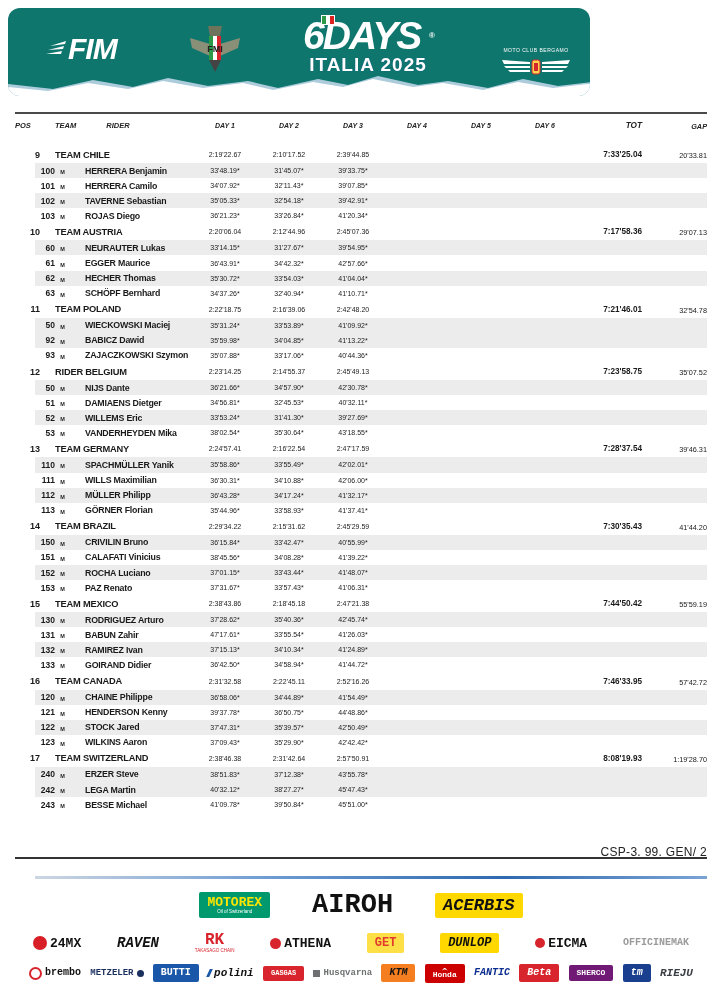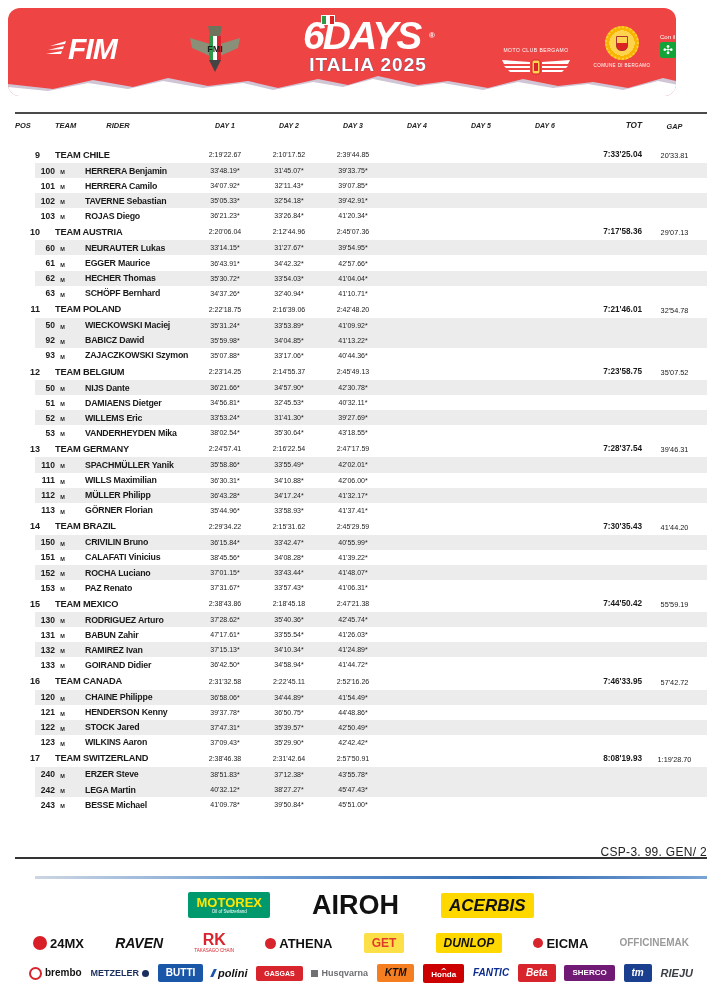--- a/index.html
+++ b/index.html
@@ -1,19 +1,19 @@
 <!DOCTYPE html>
 <html><head>
 <meta charset="utf-8">
 <style>
   html,body{margin:0;padding:0;background:#fff;}
   .page{position:relative;width:722px;height:1000px;background:#fff;overflow:hidden;
         font-family:"Liberation Sans",sans-serif;color:#1a1a1a;}
   
-  .banner{position:absolute;left:8px;top:8px;width:668px;height:88px;background:#ef4444;
+  .banner{position:absolute;left:8px;top:8px;width:582px;height:88px;background:#0f766e;
           border-radius:12px;overflow:hidden;display:flex;align-items:center;}
   .fim{position:absolute;left:38px;top:24px;color:#fff;font-style:italic;font-weight:900;
        font-size:30px;letter-spacing:-1px;display:flex;align-items:center;}
   .fim svg{margin-right:2px;}
   .fmi{position:absolute;left:178px;top:14px;}
   .sixdays{position:absolute;left:255px;top:8px;width:210px;text-align:center;color:#fff;}
   .sd-main{font-size:39px;font-weight:900;font-style:italic;letter-spacing:-2px;line-height:40px;position:relative;}
   .sd-main .flag{position:absolute;left:58px;top:-1px;width:12px;height:8px;display:inline-block;
      background:linear-gradient(90deg,#2c9a47 33%,#fff 33%,#fff 66%,#d22 66%);border:1px solid #fff;}
   .sd-main .reg{font-size:8px;font-style:normal;vertical-align:top;}
@@ -46,38 +46,38 @@
   .team-row{height:17px;}
   .rider-row{height:15.1px;}
   .rider-row.alt{background:linear-gradient(90deg,transparent 20px,#ececec 20px);}
   .c-num{text-align:right;font-weight:700;font-size:8.5px;}
   .team-pos{padding-right:15px;font-size:9px;}
   .c-gen{text-align:center;font-size:5.5px;font-weight:700;padding-top:3px;color:#222;}
   .c-name{font-weight:700;font-size:8.8px;letter-spacing:-.2px;white-space:nowrap;overflow:hidden;}
   .team-name{font-size:9.3px;}
   .c-day{text-align:center;font-size:7px;color:#222;white-space:nowrap;}
   .c-tot{text-align:right;font-weight:700;font-size:8.2px;white-space:nowrap;}
-  .c-gap{text-align:center;font-size:7.3px;padding-top:2px;white-space:nowrap;}
+  .c-gap{text-align:right;font-size:7.3px;padding-top:2px;white-space:nowrap;}
   .rider-row .c-name{padding-left:15px;}
   
   .csp{position:absolute;right:15px;top:845px;font-size:12px;color:#222;letter-spacing:.3px;}
   .rule-bot{position:absolute;left:15px;top:857px;width:692px;height:1.5px;background:#333;}
   .blue-div{position:absolute;left:35px;top:876px;width:672px;height:2.5px;
             background:linear-gradient(90deg,#cdd6e2,#6d9bd2 35%,#2f69b0 70%,#7aa3d5);}
   
   .sponsors{position:absolute;left:15px;top:884px;width:692px;}
   .sp-row{display:flex;align-items:center;}
   .sp-r1{justify-content:center;gap:42px;height:42px;}
   .sp-r2{justify-content:space-between;height:30px;padding:0 18px;margin-top:2px;}
   .sp-r3{justify-content:space-between;height:26px;padding:0 14px;margin-top:2px;}
   .sp{display:inline-flex;flex-direction:column;align-items:center;justify-content:center;
       line-height:1;text-align:center;}
   .sp-inline{flex-direction:row;gap:3px;}
   .sp-box{padding:4px 8px;border-radius:2px;}
-  .sp-label{font-weight:900;white-space:nowrap;}
+  .sp-label{font-weight:900;white-space:nowrap;font-family:Liberation Mono, monospace;}
   .sp-sub{font-size:4.5px;margin-top:1px;white-space:nowrap;}
   .sp-icon{display:inline-block;}
   .sp-icon.circle{border-radius:50%;}
   .sp-icon.ring{border-radius:50%;background:transparent!important;}
 </style>
 </head>
 <body>
 
 <div class="page">
 
@@ -334,21 +334,21 @@
           <div class="c-day"></div>
           <div class="c-day"></div>
           <div class="c-day"></div>
           <div class="c-tot"></div>
           <div class="c-gap"></div>
         </div>
       </div>
       <div class="team-block">
         <div class="grid team-row">
           <div class="c-num team-pos">12</div>
-          <div class="c-name team-name" style="grid-column: 2 / 4;">TEAM BELGIUM</div>
+          <div class="c-name team-name" style="grid-column: 2 / 4;">RIDER BELGIUM</div>
           <div class="c-day">2:23'14.25</div>
           <div class="c-day">2:14'55.37</div>
           <div class="c-day">2:45'49.13</div>
           <div class="c-day"></div>
           <div class="c-day"></div>
           <div class="c-day"></div>
           <div class="c-tot">7:23'58.75</div>
           <div class="c-gap">35'07.52</div>
         </div>
         <div class="grid rider-row alt">

